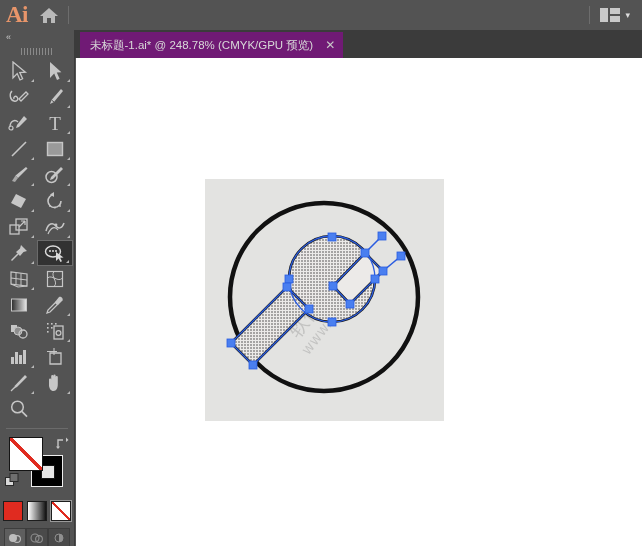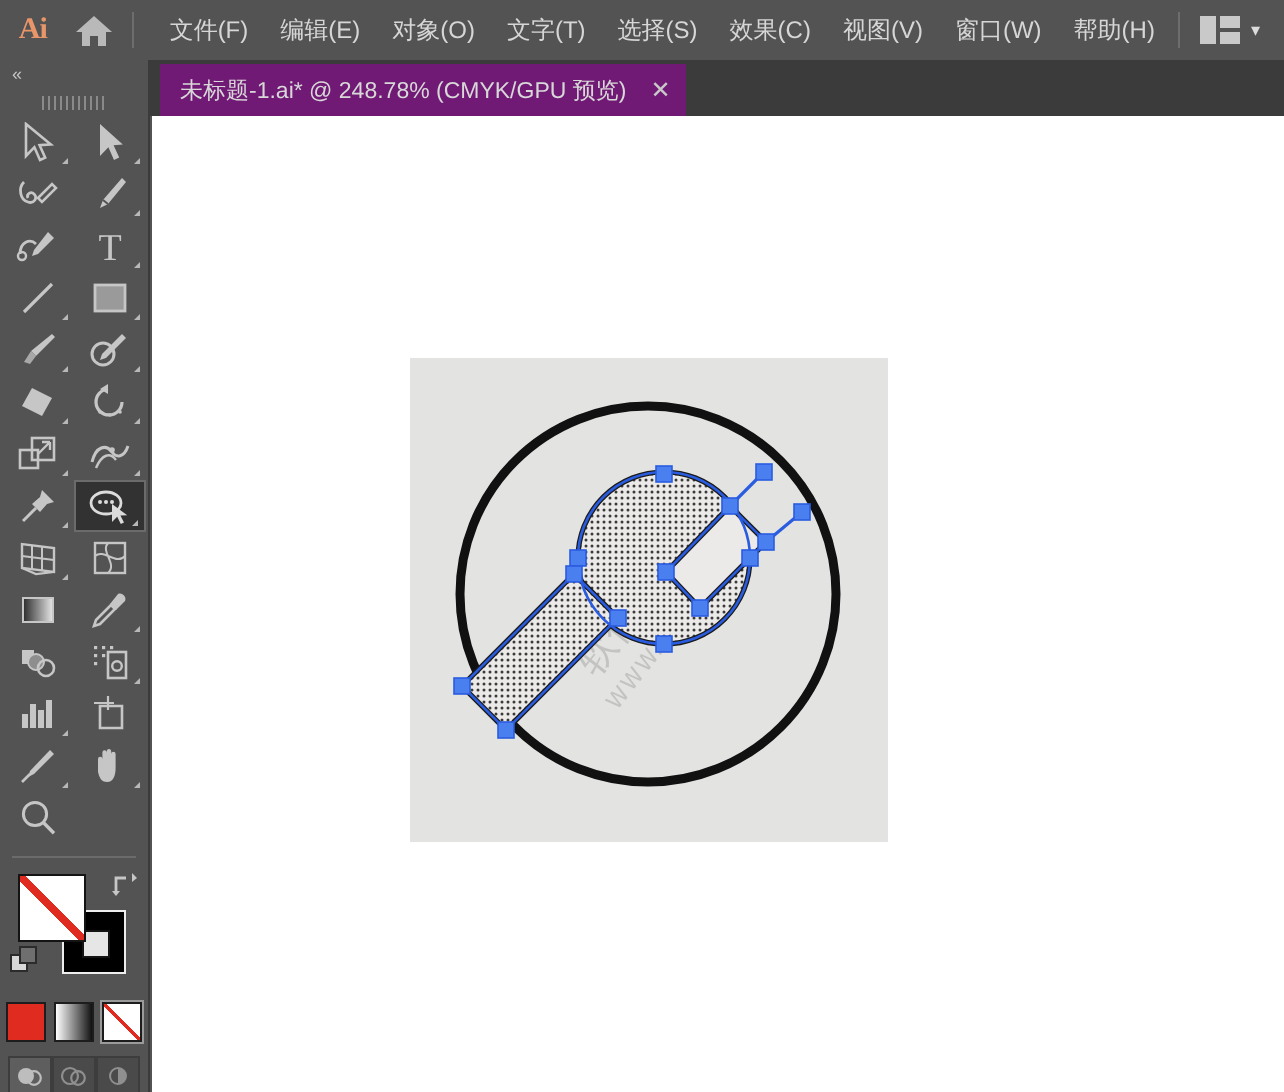--- a/index.html
+++ b/index.html
@@ -13,21 +13,21 @@
 
   
   .menubar {
     position: absolute; left: 0; top: 0; width: 642px; height: 30px;
     background: #535353;
     display: flex; align-items: center;
   }
   .ai-logo {
     width: 34px; height: 30px;
     display: flex; align-items: center; justify-content: center;
-    color: #e8956a; font-size: 15px; font-weight: bold;
+    color: #e8956a; font-size: 23px; font-weight: bold;
     font-family: "Liberation Serif", "DejaVu Serif", serif;
     letter-spacing: -0.5px;
   }
   .home-icon { width: 30px; height: 30px; display:flex; align-items:center; justify-content:center; }
   .mb-sep { width:1px; height:18px; background:#6d6d6d; margin:0 6px 0 4px; }
   .menu-items { display: flex; align-items: center; margin-left: 4px; }
   .menu-item {
     color: #d6d6d6; font-size: 12px; padding: 4px 8px; cursor: default;
     white-space: nowrap; line-height: 14px;
   }
@@ -155,31 +155,20 @@
 <div id="app">
 
   <div class="menubar">
     <div class="ai-logo">Ai</div>
     <div class="home-icon">
       <svg width="20" height="18" viewBox="0 0 20 18">
         <path d="M10 2 L19 10 L16 10 L16 17 L12 17 L12 12 L8 12 L8 17 L4 17 L4 10 L1 10 Z" fill="#b9b9b9"></path>
       </svg>
     </div>
     <div class="mb-sep"></div>
-    <div class="menu-items">
-      <div class="menu-item">文件(F)</div>
-      <div class="menu-item">编辑(E)</div>
-      <div class="menu-item">对象(O)</div>
-      <div class="menu-item">文字(T)</div>
-      <div class="menu-item">选择(S)</div>
-      <div class="menu-item">效果(C)</div>
-      <div class="menu-item">视图(V)</div>
-      <div class="menu-item">窗口(W)</div>
-      <div class="menu-item">帮助(H)</div>
-    </div>
     <div class="mb-right">
       <div class="mb-sep"></div>
       <div class="ws-switch">
         <span class="ws-glyph">
           <svg width="20" height="14" viewBox="0 0 20 14">
             <rect x="0" y="0" width="8" height="14" fill="#c9c9c9"></rect>
             <rect x="10" y="0" width="10" height="6" fill="#c9c9c9"></rect>
             <rect x="10" y="8" width="10" height="6" fill="#c9c9c9"></rect>
           </svg>
         </span>

